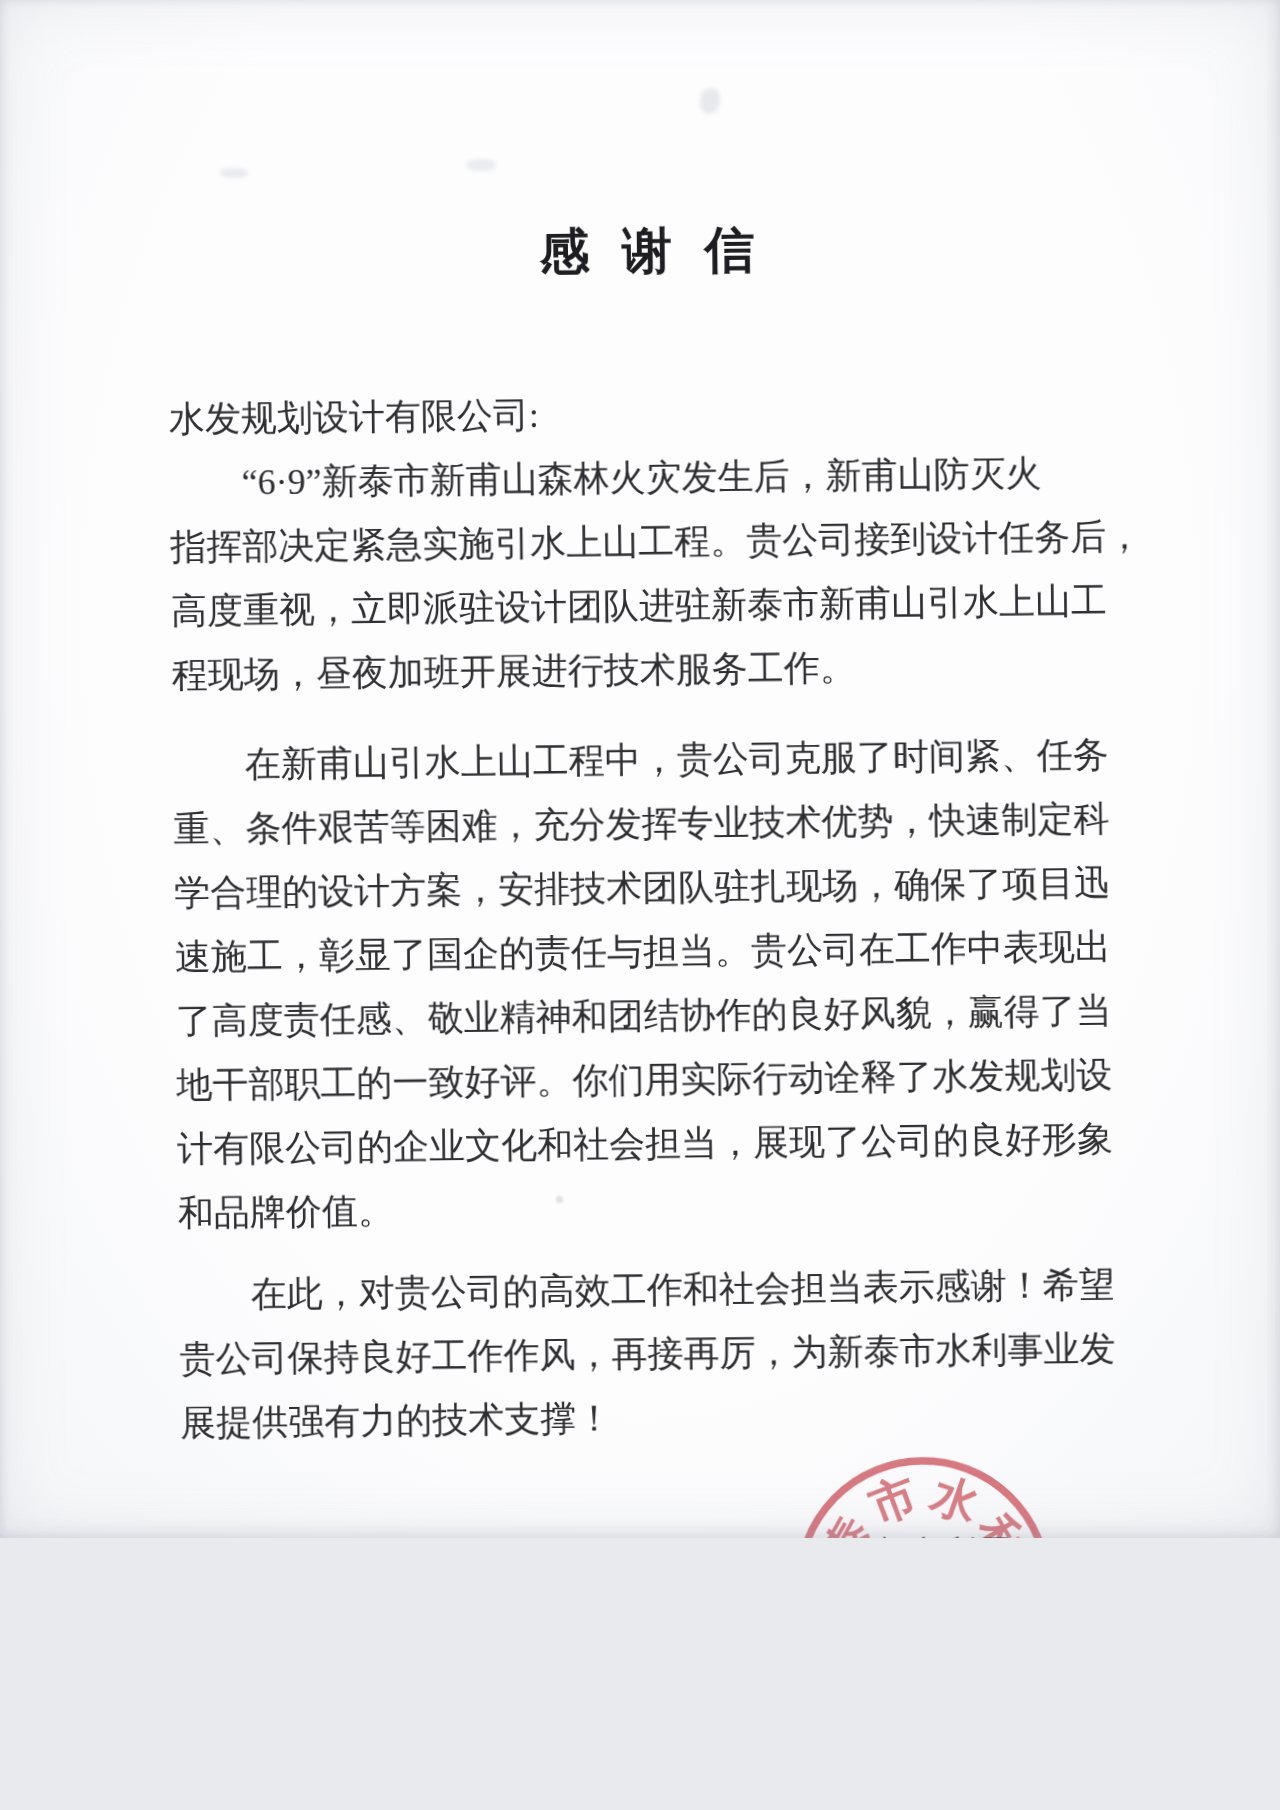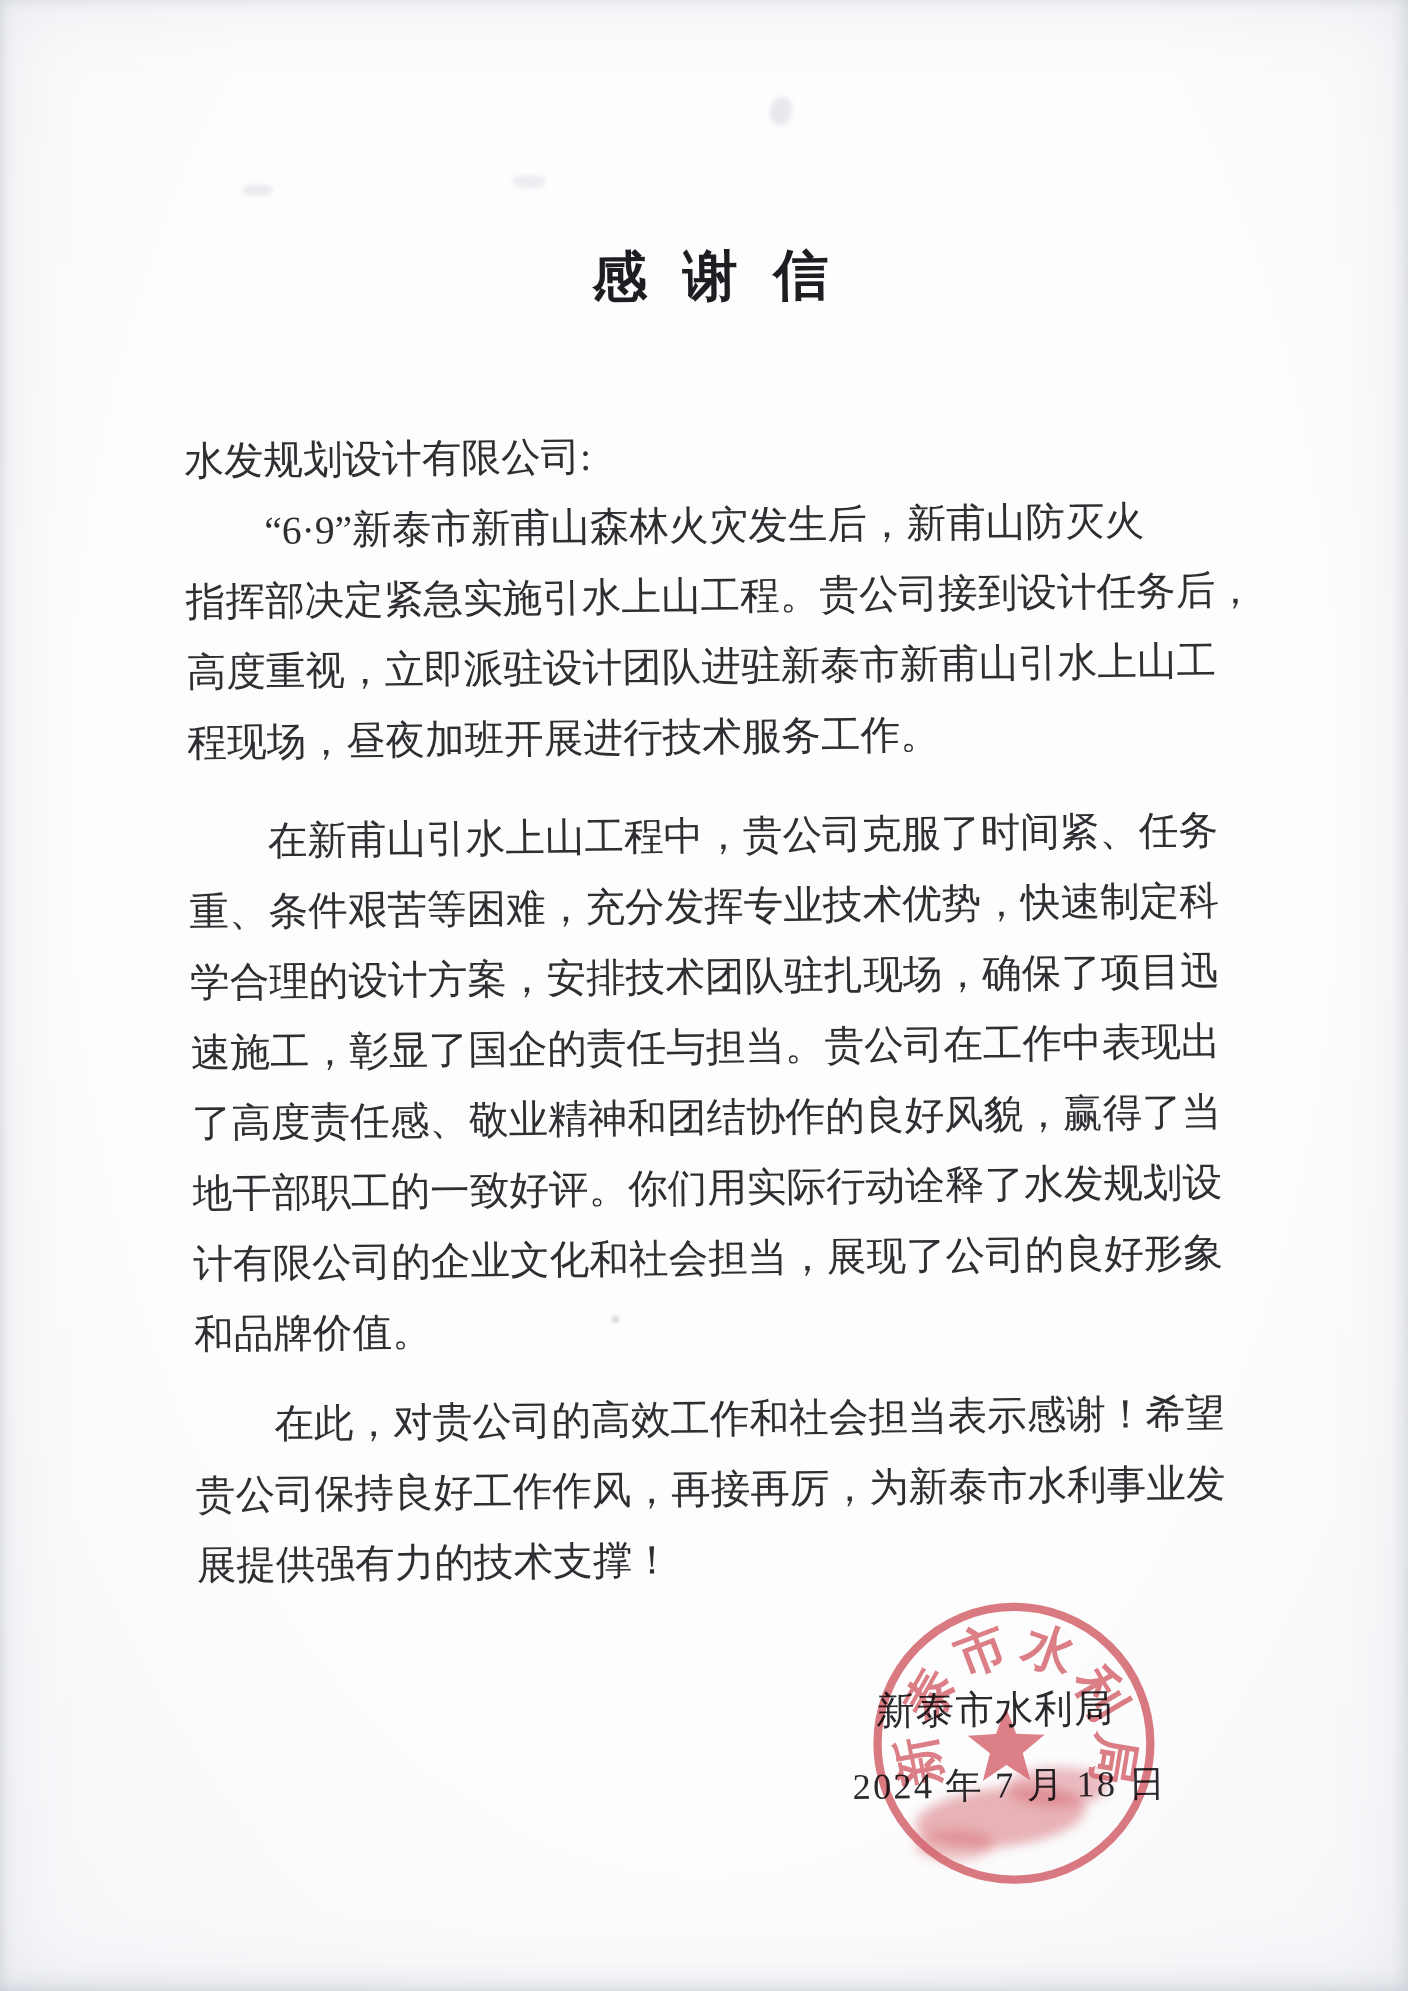--- a/index.html
+++ b/index.html
@@ -1,19 +1,19 @@
 <!DOCTYPE html>
 <html><head>
 <meta charset="utf-8">
 <style>
   html, body { margin: 0; padding: 0; background: #e8eaee; }
   .page {
     position: relative;
     width: 1280px;
-    height: 1810px;
+    height: 1538px;
     margin: 0 auto;
     background: radial-gradient(ellipse at 50% 40%, #fdfdfe 60%, #f5f6f8 100%);
     overflow: hidden;
     font-family: "Liberation Serif", "DejaVu Serif", serif;
     color: #2f2f33;
     text-decoration: underline;
   }
   .page::after {
     content: "";
     position: absolute;

